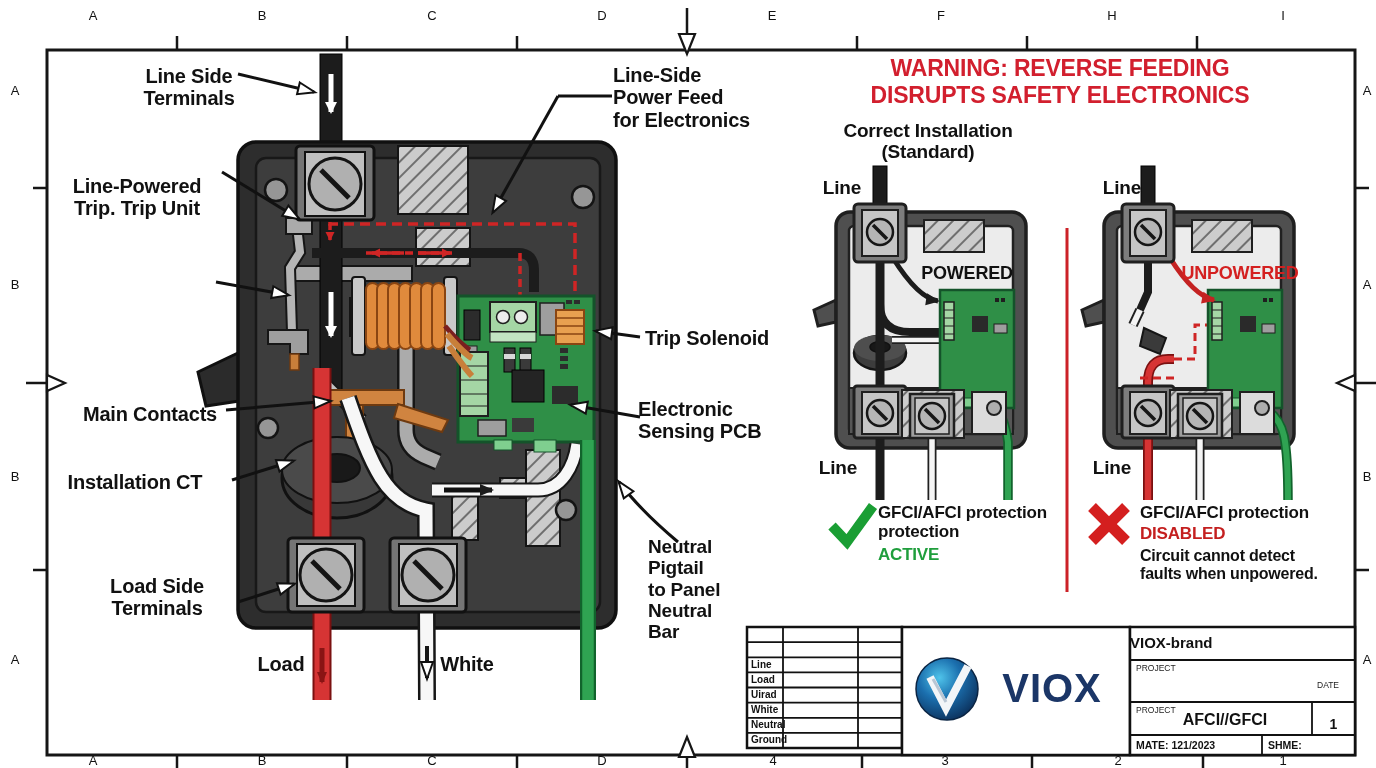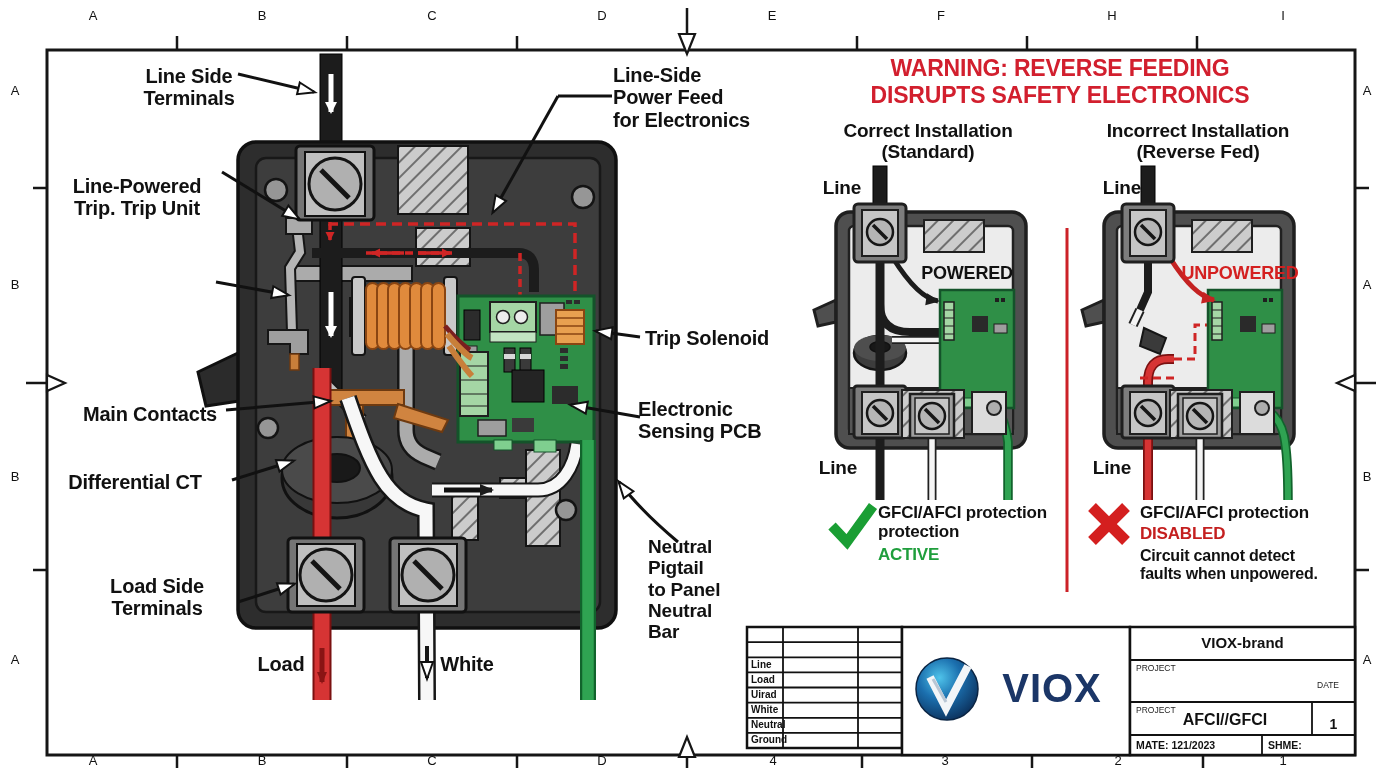--- a/index.html
+++ b/index.html
@@ -373,58 +373,56 @@
   <path d="M930,677 L946,708 L968,666" stroke="#f2f5f8" stroke-width="8" fill="none"></path>
   <path d="M933,679 L946,702" stroke="#b9c6d4" stroke-width="3" fill="none"></path>
 </g>
 </svg>
 
 <div class="lbl s20" style="left:104px;top:65px;width:170px;">Line Side
 Terminals</div>
 <div class="lbl s20" style="left:37px;top:167px;width:200px;margin-top:8px;">Line-Powered
 Trip. Trip Unit</div>
 <div class="lbl s20" style="left:60px;top:403px;width:180px;">Main Contacts</div>
-<div class="lbl s20" style="left:45px;top:471px;width:180px;">Differential CT</div>
+<div class="lbl s20" style="left:45px;top:471px;width:180px;">Installation CT</div>
 <div class="lbl s20" style="left:77px;top:575px;width:160px;">Load Side
 Terminals</div>
 <div class="lbl s20" style="left:241px;top:653px;width:80px;">Load</div>
 <div class="lbl s20" style="left:427px;top:653px;width:80px;">White</div>
 <div class="lbl s20 left" style="left:613px;top:64px;width:175px;">Line-Side
 Power Feed
 for Electronics</div>
 <div class="lbl s20 left" style="left:645px;top:327px;width:145px;">Trip Solenoid</div>
 <div class="lbl s20 left" style="left:638px;top:398px;width:155px;">Electronic
 Sensing PCB</div>
 <div class="lbl left" style="left:648px;top:536px;width:120px;font-size:19px;font-weight:800;">Neutral
 Pigtail
 to Panel
 Neutral
 Bar</div>
 
 <div class="lbl warn" style="left:820px;top:55px;width:480px;">WARNING: REVERSE FEEDING
 DISRUPTS SAFETY ELECTRONICS</div>
 <div class="lbl s19" style="left:828px;top:120px;width:200px;">Correct Installation
 (Standard)</div>
-<div class="lbl s19" style="left:1098px;top:120px;width:200px;">Incorrect Installation
-(Reverse Fed)</div>
 <div class="lbl s19" style="left:816px;top:177px;width:52px;">Line</div>
 <div class="lbl s19" style="left:812px;top:457px;width:52px;">Line</div>
 <div class="lbl s19" style="left:1096px;top:177px;width:52px;">Line</div>
 <div class="lbl s19" style="left:1086px;top:457px;width:52px;">Line</div>
 <div class="lbl s18" style="left:914px;top:263px;width:106px;">POWERED</div>
 <div class="lbl s18" style="left:1176px;top:263px;width:128px;color:#d42020;">UNPOWERED</div>
 <div class="lbl s17 left" style="left:878px;top:503px;width:200px;">GFCI/AFCI protection
 protection</div>
 <div class="lbl s17 left green" style="left:878px;top:545px;width:110px;">ACTIVE</div>
 <div class="lbl s17 left" style="left:1140px;top:503px;width:210px;">GFCI/AFCI protection</div>
 <div class="lbl s17 left red" style="left:1140px;top:524px;width:140px;">DISABLED</div>
 <div class="lbl s16 left" style="left:1140px;top:547px;width:210px;">Circuit cannot detect
 faults when unpowered.</div>
 
-<div class="tb" style="left:1130px;top:634px;width:225px;text-align:center;font-size:15px;font-weight:700;position:absolute;">VIOX-brand</div>
+<div class="tb" style="left:1130px;top:634px;width:225px;text-align:left;font-size:15px;font-weight:700;position:absolute;">VIOX-brand</div>
 <div class="tb tiny" style="left:1136px;top:663px;">PROJECT</div>
 <div class="tb tiny" style="left:1136px;top:705px;">PROJECT</div>
 <div class="tb" style="left:1140px;top:711px;width:170px;text-align:center;font-size:16px;font-weight:700;">AFCI//GFCI</div>
 <div class="tb tiny" style="left:1317px;top:680px;">DATE</div>
 <div class="tb" style="left:1312px;top:716px;width:43px;text-align:center;font-size:14px;font-weight:700;">1</div>
 <div class="tb" style="left:1136px;top:739px;font-size:10.5px;font-weight:700;">MATE: 121/2023</div>
 <div class="tb" style="left:1268px;top:739px;font-size:10.5px;font-weight:700;">SHME:</div>
 <div class="wordmark" style="left:986px;top:666px;width:132px;">VIOX</div>
 
 <div class="tb" style="left:751px;top:629px;font-size:10px;font-weight:700;"></div>

